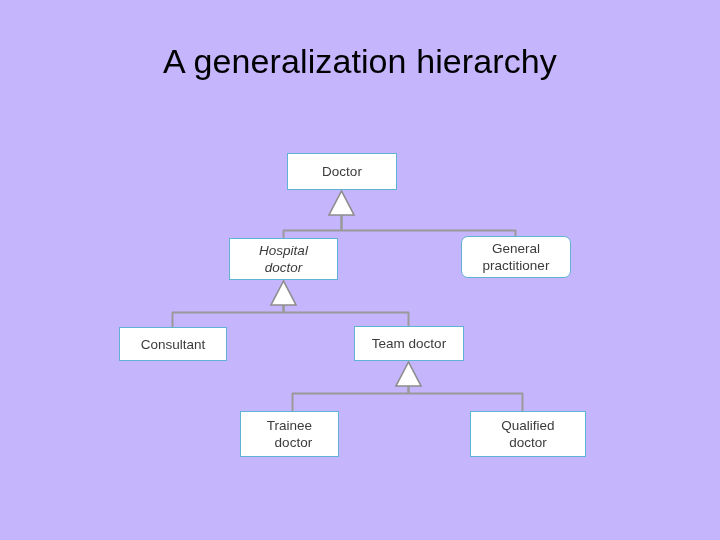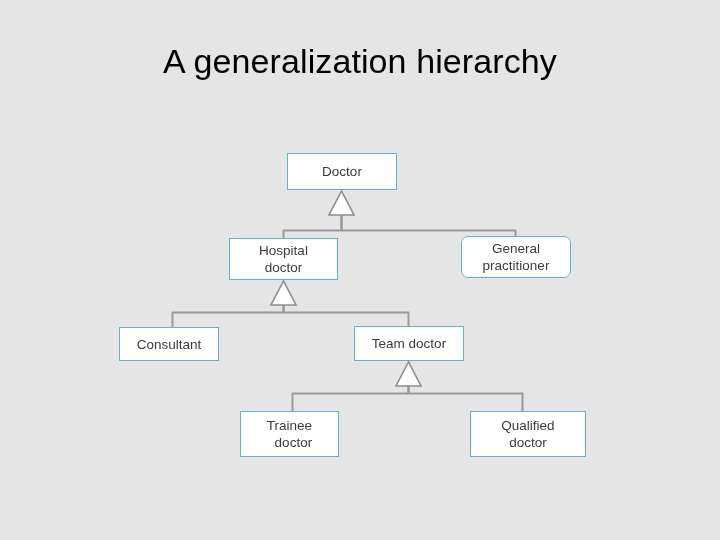--- a/index.html
+++ b/index.html
@@ -61,21 +61,21 @@
     line-height: 17px;
     font-weight: 400;
     padding: 2px 4px;
     white-space: pre-line;
     z-index: 2;
   }
 </style>
 </head>
 <body>
 
-<div id="slide" style="background: #e5e5e5;">
+<div id="slide" style="background: #c4b5fd;">
 
   <div id="slide-title" style="color: rgb(0, 0, 0);">A generalization hierarchy</div>
 
   <div id="diagram">
 
     <svg id="diagram-svg" viewBox="0 0 720 540">
 
       <g>
 
         <line x1="341.5" y1="206" x2="341.5" y2="221.5" stroke="#9a9a9a" stroke-width="2.6"></line>
@@ -101,27 +101,27 @@
         <line x1="408.5" y1="377" x2="408.5" y2="384.5" stroke="#9a9a9a" stroke-width="2.6"></line>
         <line x1="292" y1="384.5" x2="523" y2="384.5" stroke="#9a9a9a" stroke-width="2"></line>
         <line x1="292.5" y1="384" x2="292.5" y2="403" stroke="#9a9a9a" stroke-width="2"></line>
         <line x1="522.5" y1="384" x2="522.5" y2="403" stroke="#9a9a9a" stroke-width="2"></line>
         <polygon points="408.5,353 396,377 421,377" fill="#ffffff" stroke="#8d8d8d" stroke-width="1.6" stroke-linejoin="miter"></polygon>
       </g>
     </svg>
 
     <div class="node" style="left: 287px; top: 144px; width: 110px; height: 37px; border-color: rgb(95, 179, 212); background: rgb(255, 255, 255); color: rgb(59, 59, 59);">Doctor</div>
 
-    <div class="node" style="left: 229px; top: 229px; width: 109px; height: 42px; border-color: rgb(95, 179, 212); background: rgb(255, 255, 255); color: rgb(59, 59, 59);">Hospital
+    <div class="node" style="left: 229px; top: 229px; width: 109px; height: 42px; border-color: rgb(95, 179, 212); background: rgb(255, 255, 255); color: rgb(59, 59, 59); font-style: italic;">Hospital
 doctor</div>
 
     <div class="node" style="left: 461px; top: 227px; width: 110px; height: 42px; border-color: rgb(95, 179, 212); background: rgb(255, 255, 255); color: rgb(59, 59, 59); border-radius: 7px;">General
 practitioner</div>
 
-    <div class="node" style="left: 119px; top: 318px; width: 100px; height: 34px; border-color: rgb(95, 179, 212); background: rgb(255, 255, 255); color: rgb(59, 59, 59);">Consultant</div>
+    <div class="node" style="left: 119px; top: 318px; width: 108px; height: 34px; border-color: rgb(95, 179, 212); background: rgb(255, 255, 255); color: rgb(59, 59, 59);">Consultant</div>
 
     <div class="node" style="left: 354px; top: 317px; width: 110px; height: 35px; border-color: rgb(95, 179, 212); background: rgb(255, 255, 255); color: rgb(59, 59, 59);">Team doctor</div>
 
     <div class="node" style="left: 240px; top: 402px; width: 99px; height: 46px; border-color: rgb(95, 179, 212); background: rgb(255, 255, 255); color: rgb(59, 59, 59); text-align: right;">Trainee
 doctor</div>
 
     <div class="node" style="left: 470px; top: 402px; width: 116px; height: 46px; border-color: rgb(95, 179, 212); background: rgb(255, 255, 255); color: rgb(59, 59, 59);">Qualified
 doctor</div>
 
   </div>

